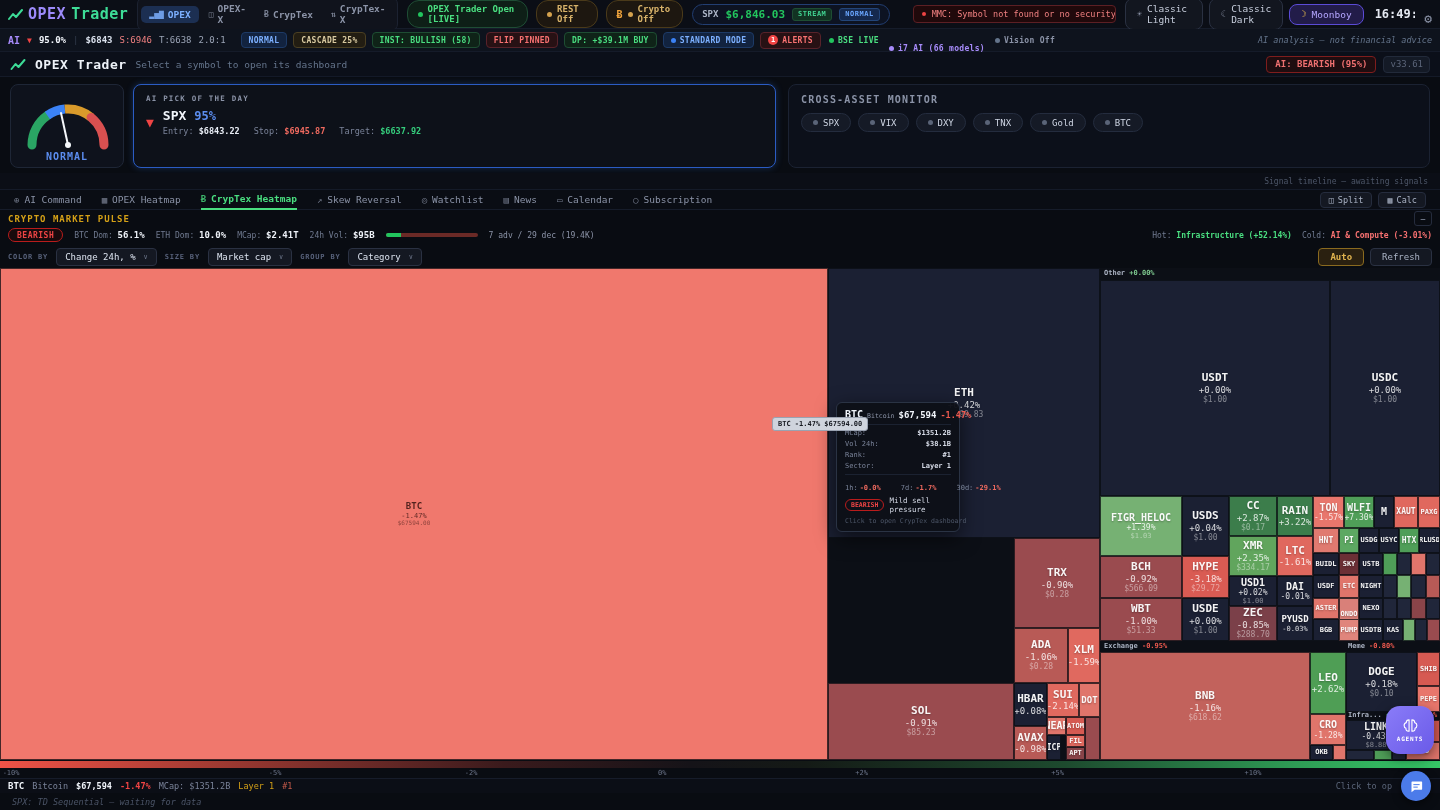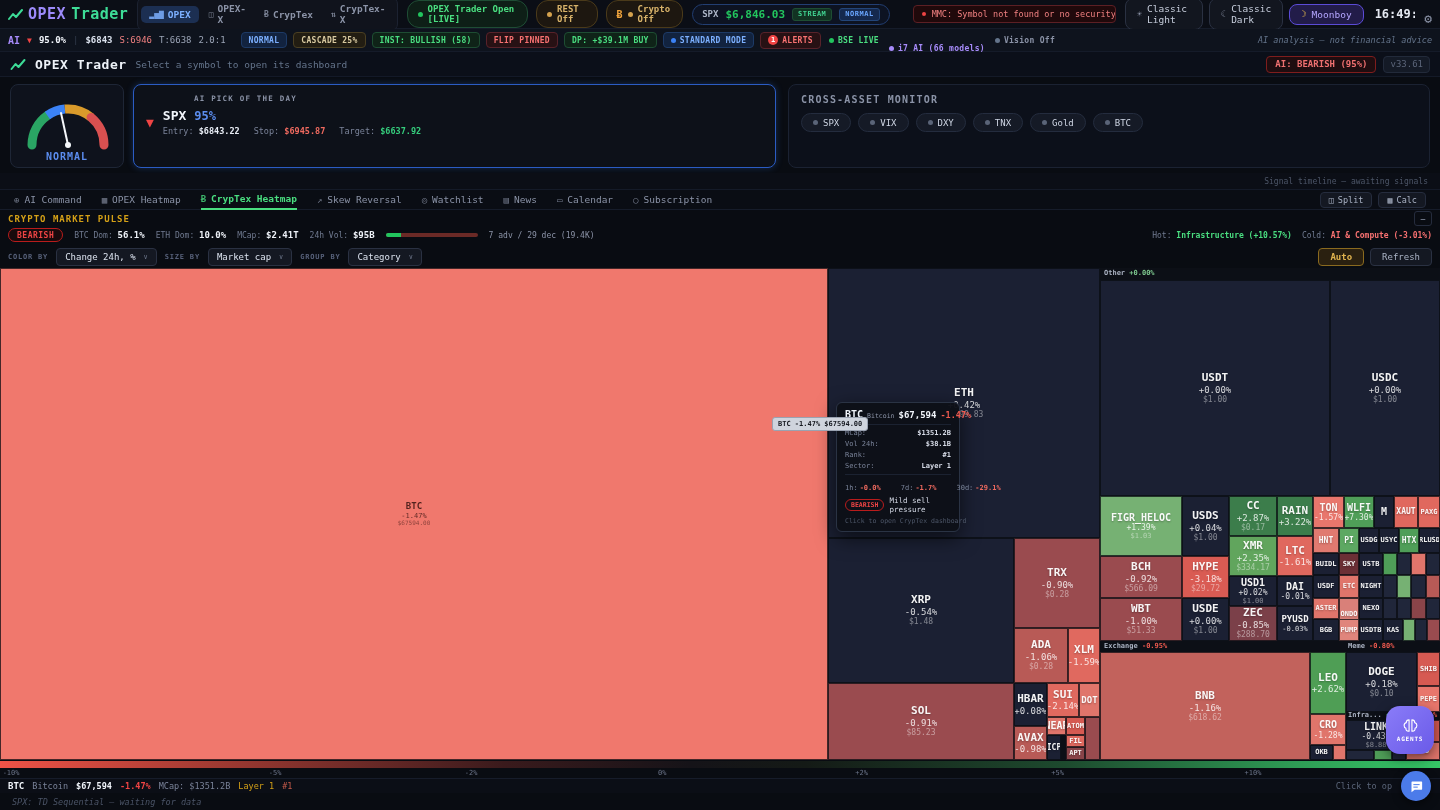--- a/index.html
+++ b/index.html
@@ -77,21 +77,21 @@
   .verbadge{background:#141a26;border:1px solid #222a3a;color:#5a6478;font-size:9px;border-radius:4px;padding:2.5px 6px;}
 
   
   .gaugecard{position:absolute;left:10px;top:84px;width:114px;height:84px;background:#0e121c;
              border:1px solid #1e2636;border-radius:8px;display:flex;flex-direction:column;align-items:center;justify-content:flex-end;padding-bottom:5px;box-sizing:border-box;}
   .gaugecard svg{position:absolute;top:8px;left:7px;}
   .gaugelbl{font-size:10px;font-weight:700;color:#5b8def;letter-spacing:1px;}
   .pickcard{position:absolute;left:133px;top:84px;width:643px;height:84px;background:#0d1119;
             border:1px solid #2b5cc4;border-radius:8px;box-shadow:0 0 7px rgba(59,130,246,.28);
             padding:9px 12px;box-sizing:border-box;}
-  .picktitle{font-size:7.5px;color:#8b93a7;letter-spacing:1.2px;font-weight:700;margin-left:48px;}
+  .picktitle{font-size:7.5px;color:#8b93a7;letter-spacing:1.2px;font-weight:700;}
   .pickrow{display:flex;align-items:center;gap:9px;margin-top:5px;}
   .picktri{color:#ef4444;font-size:13px;line-height:1;}
   .pickcol{display:flex;flex-direction:column;gap:3px;}
   .pickline1{display:flex;align-items:baseline;gap:8px;}
   .picksym{font-size:13px;font-weight:700;color:#f1f5fb;}
   .pickconf{font-size:12px;font-weight:700;color:#5b8def;}
   .pickline2{display:flex;gap:14px;font-size:8.5px;color:#7a8399;}
   .pickline2 b{color:#e8edf5;}
   .pickline2 .stop b{color:#ef6a5f;}
   .pickline2 .target b{color:#35cd7c;}
@@ -363,21 +363,21 @@
       <div class="pstat"><span class="plbl">BTC Dom:</span> <span class="pval">56.1%</span></div>
       <div class="pstat"><span class="plbl">ETH Dom:</span> <span class="pval">10.0%</span></div>
       <div class="pstat"><span class="plbl">MCap:</span> <span class="pval">$2.41T</span></div>
       <div class="pstat"><span class="plbl">24h Vol:</span> <span class="pval">$95B</span></div>
     </div>
   <div class="breadthbar">
       <div class="g"></div>
     </div>
   <span class="breadth">7 adv / 29 dec (19.4K)</span>
   <div class="hotcold">
-    <span><span class="hc-lbl">Hot:</span> <span class="hot">Infrastructure (+10.57%)</span></span>
+    <span><span class="hc-lbl">Hot:</span> <span class="hot">Infrastructure (+52.14%)</span></span>
     <span><span class="hc-lbl">Cold:</span> <span class="cold">AI &amp; Compute (-3.01%)</span></span>
   </div>
 </div>
 
 <div class="filterrow">
   <span class="flbl">COLOR BY</span>
   <div class="fselect">
     <span>Change 24h, %</span>
       <span class="chev">∨</span>
   </div>
@@ -400,25 +400,20 @@
 <div class="heatmap">
     <div class="tile tdark" style="left: 0px; top: 0px; width: 828px; height: 492px; background: rgb(240, 120, 109);">
       <span class="tsym" style="font-size:9px">BTC</span>
       <span class="tchg" style="font-size:7px">-1.47%</span>
       <span class="tprice" style="font-size:6px">$67594.00</span>
     </div>
     <div class="tile" style="left: 828px; top: 0px; width: 272px; height: 270px; background: rgb(27, 32, 51);">
       <span class="tsym" style="font-size:11px">ETH</span>
       <span class="tchg" style="font-size:9px">+0.42%</span>
       <span class="tprice" style="font-size:8px">$1999.83</span>
-    </div>
-    <div class="tile" style="left: 828px; top: 270px; width: 186px; height: 145px; background: rgb(27, 32, 51);">
-      <span class="tsym" style="font-size:11px">XRP</span>
-      <span class="tchg" style="font-size:9px">-0.54%</span>
-      <span class="tprice" style="font-size:8px">$1.48</span>
     </div>
     <div class="tile" style="left: 1014px; top: 270px; width: 86px; height: 90px; background: rgb(154, 75, 79);">
       <span class="tsym" style="font-size:11px">TRX</span>
       <span class="tchg" style="font-size:9px">-0.90%</span>
       <span class="tprice" style="font-size:8px">$0.28</span>
     </div>
     <div class="tile" style="left: 1014px; top: 360px; width: 54px; height: 55px; background: rgb(184, 90, 86);">
       <span class="tsym" style="font-size:11px">ADA</span>
       <span class="tchg" style="font-size:9px">-1.06%</span>
       <span class="tprice" style="font-size:8px">$0.28</span>

